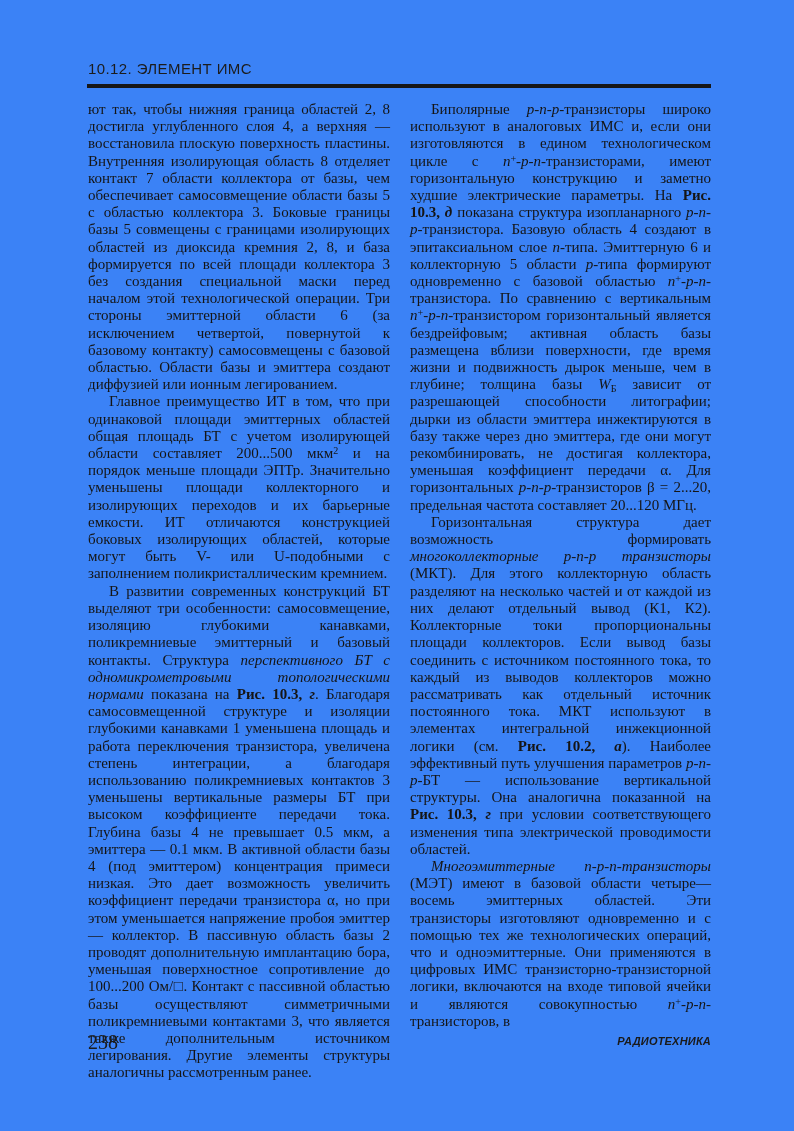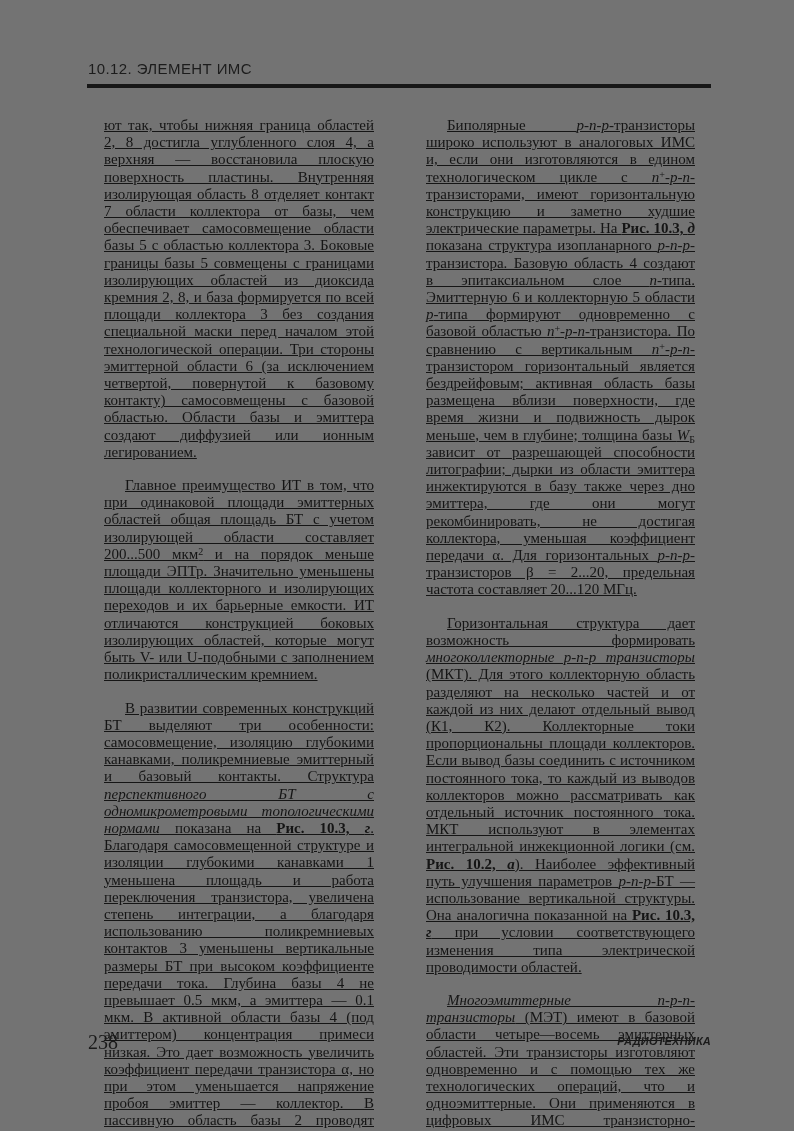--- a/index.html
+++ b/index.html
@@ -1,20 +1,20 @@
 <!DOCTYPE html>
 <html lang="ru"><head>
 <meta charset="utf-8">
 <style>
   html, body { margin: 0; padding: 0; background: #e8e8e8; }
   .page {
     position: relative;
     width: 794px;
     height: 1131px;
-    background: #737373;
+    background: #3b82f6;
     overflow: hidden;
     margin: 0 auto;
   }
   .running-head {
     position: absolute;
     left: 88px;
     top: 60px;
     font-family: "Liberation Sans", sans-serif;
     font-size: 15px;
     letter-spacing: 0.4px;
@@ -35,21 +35,21 @@
     font-family: "Liberation Serif", serif;
     font-size: 15px;
     line-height: 17.2px;
     text-align: justify;
     color: #151515;
     hyphens: auto;
     -webkit-hyphens: auto;
   }
   .col-left  { left: 88px;  width: 302px; }
   .col-right { left: 410px; width: 301px; }
-  .para { margin: 16px; padding: 0; text-decoration: underline; }
+  .para { margin: 0; padding: 0; }
   .para.indent { text-indent: 21px; }
   .run-i  { font-style: italic; }
   .run-b  { font-weight: 700; }
   .run-bi { font-weight: 700; font-style: italic; }
   .run-sup { font-size: 10px; vertical-align: 4px; line-height: 0; }
   .run-sub { font-size: 10px; vertical-align: -3px; line-height: 0; }
   .page-num {
     position: absolute;
     left: 88px;
     top: 1031px;

